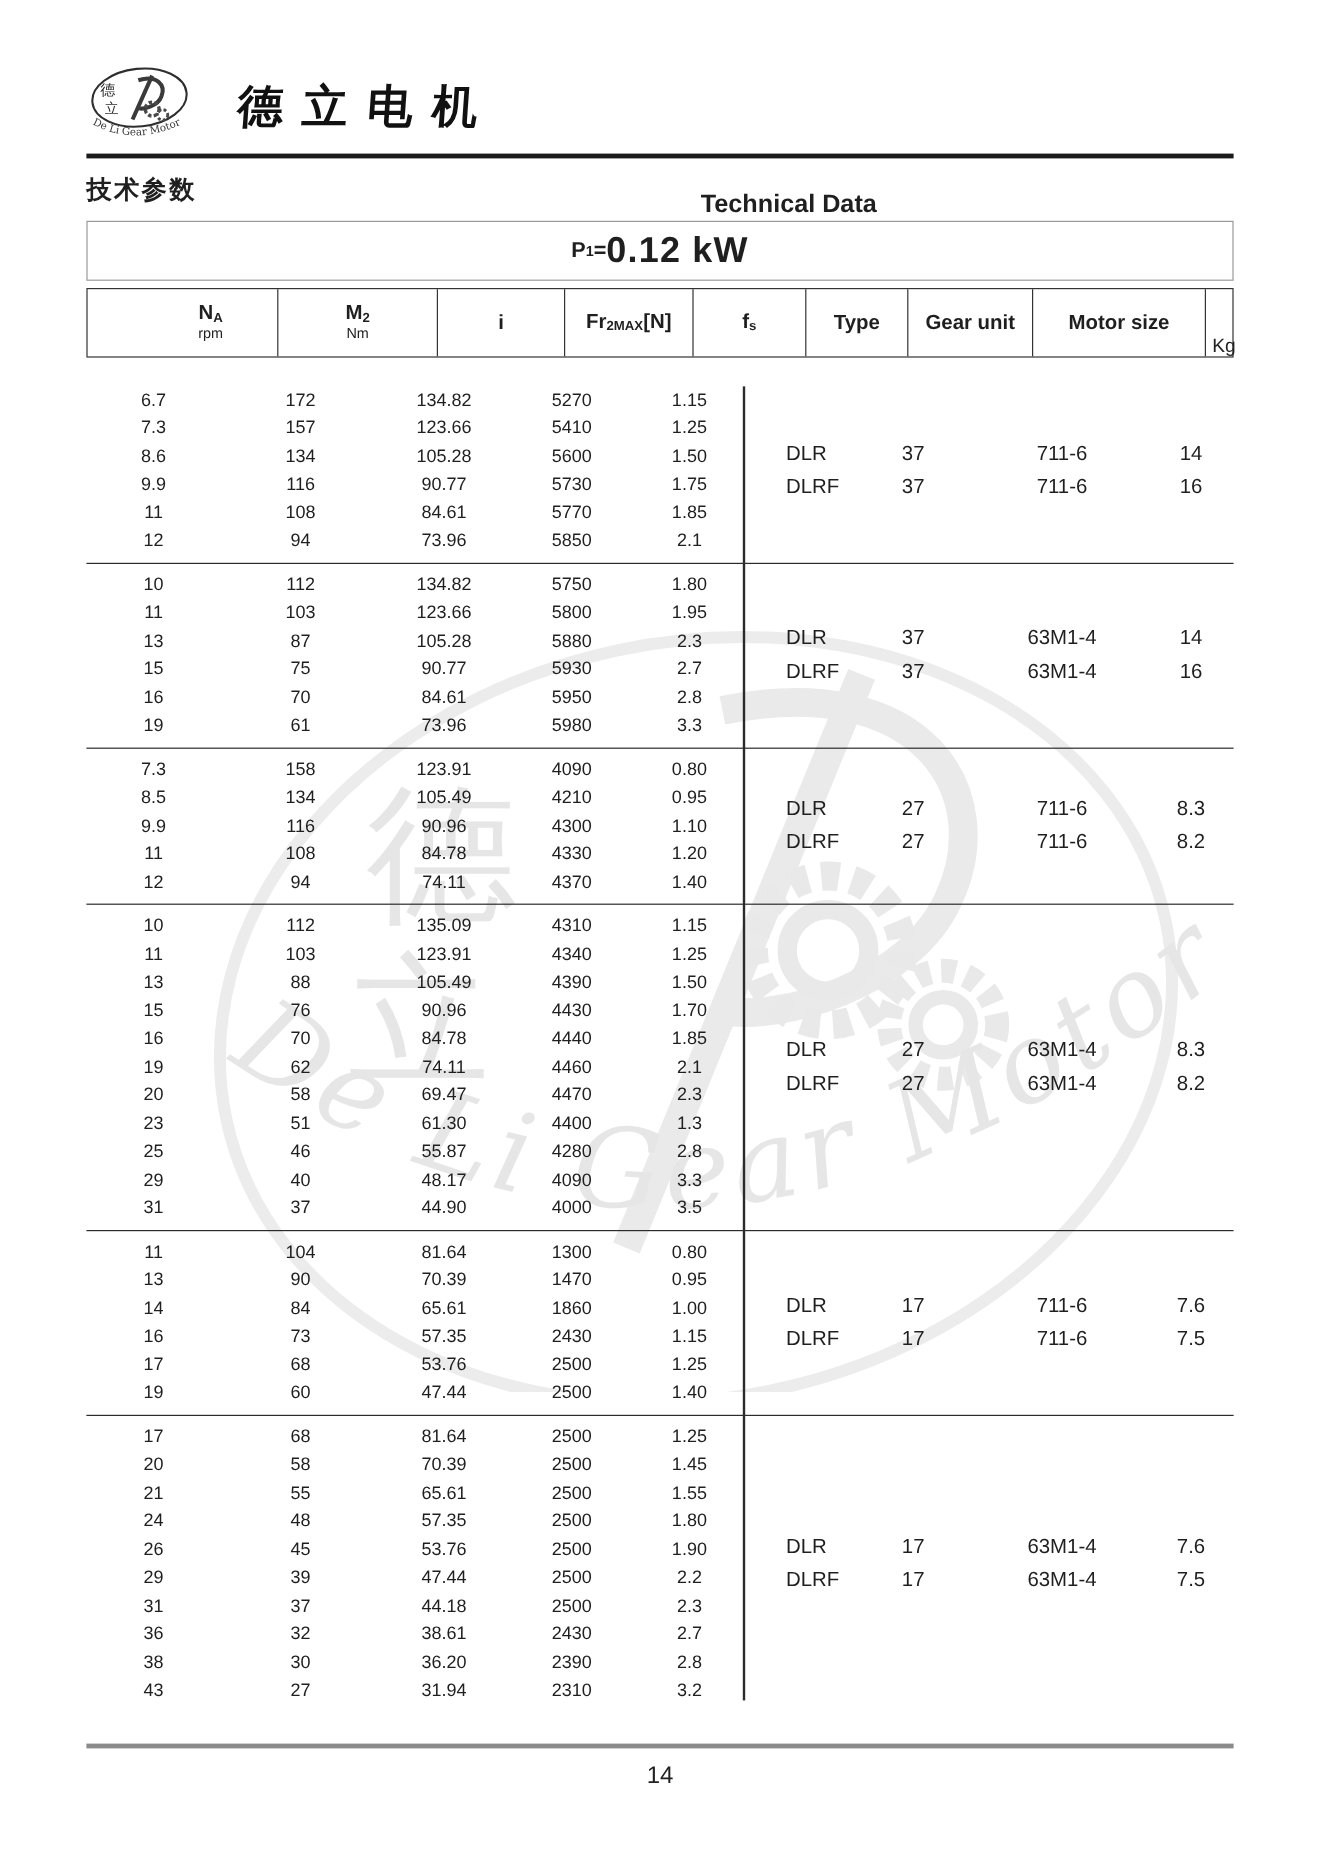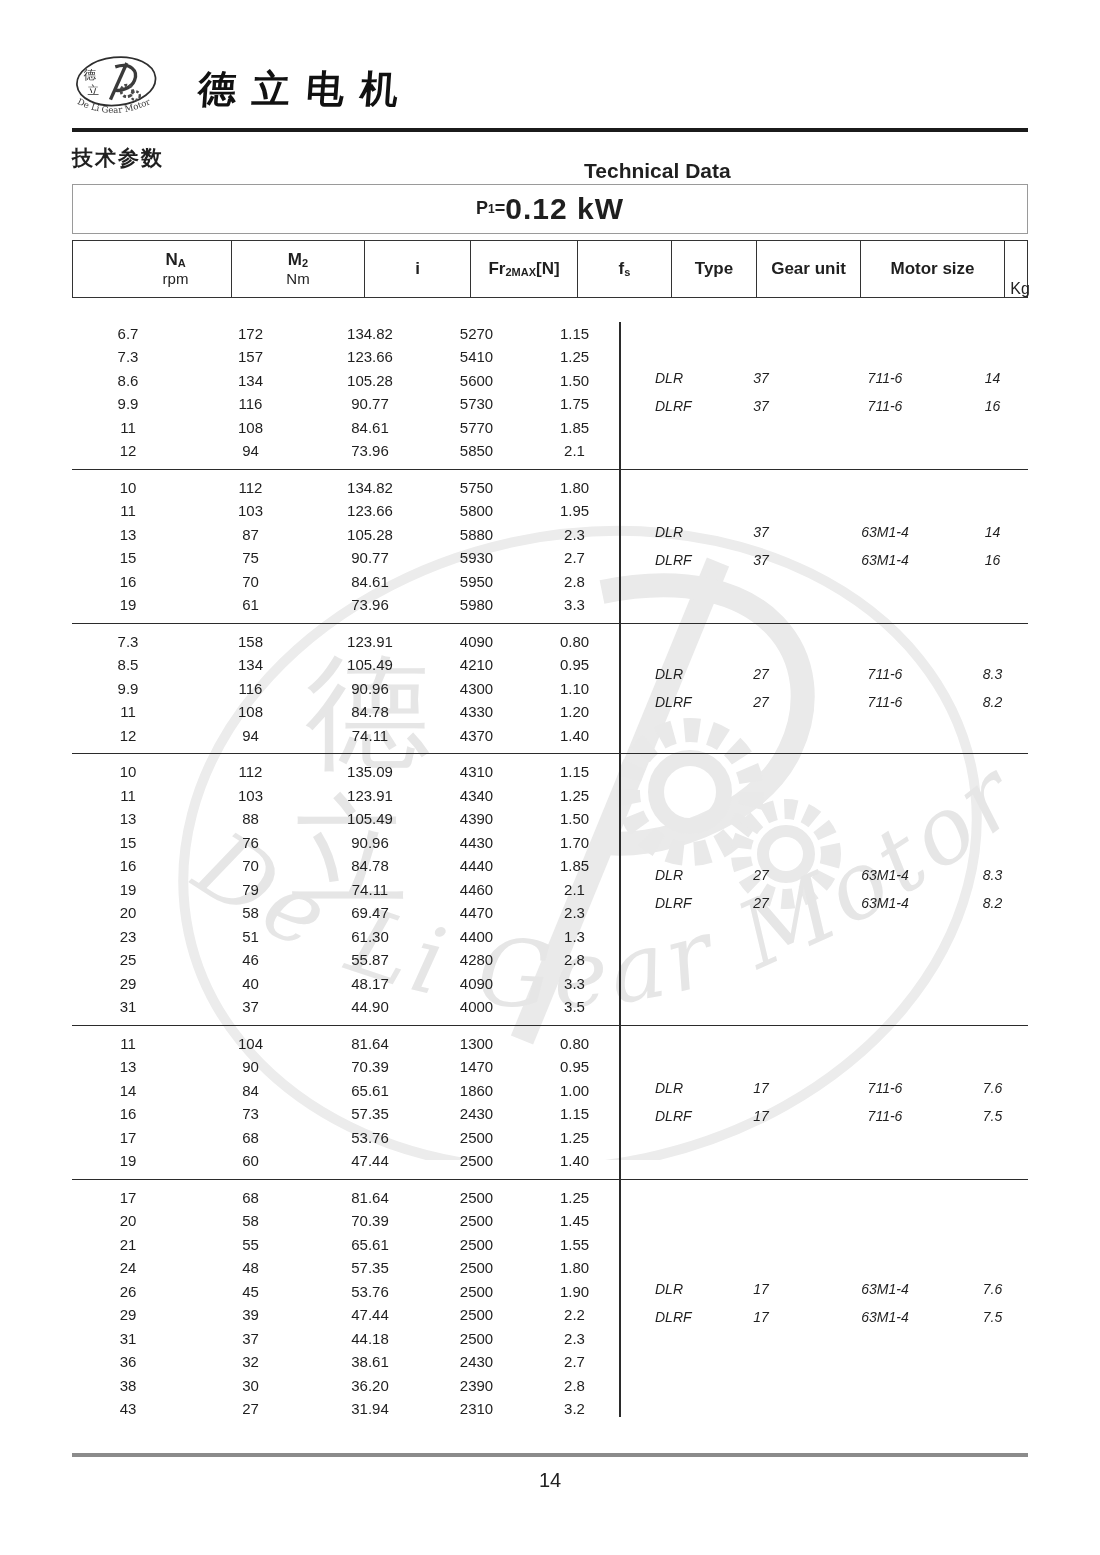--- a/index.html
+++ b/index.html
@@ -36,38 +36,38 @@
   
   .thead{margin-top:6px;height:58px;border:1.6px solid #333;display:flex;box-sizing:border-box;padding-left:47px;}
   .th{
     box-sizing:border-box;border-right:1.4px solid #333;
     display:flex;flex-direction:column;align-items:center;justify-content:center;
     line-height:1.15;
   }
   .th:last-child{border-right:none;flex:1;gap:40px;}
   .th-main{font-size:17px;font-weight:bold;}
   .th-sub{font-size:11px;font-weight:bold;vertical-align:-2px;}
-  .th-unit{font-size:15px;color:#222;margin-top:1px;}
+  .th-unit{font-size:12px;color:#222;margin-top:1px;}
   .kg-icon{width:30px;height:24px;}
   .kg-icon circle,.kg-icon rect{fill:#fff;stroke:#333;stroke-width:1.6;}
   .kg-unit{font-size:16px;}
 
   
   .tbody{margin-top:18px;position:relative;}
   .tbody::after{
     content:'';position:absolute;left:547px;top:6px;bottom:10px;width:1.5px;background:#2b2b2b;
   }
   .group{display:flex;border-bottom:1.5px solid #2b2b2b;}
   .group:last-child{border-bottom:none;}
   .g-left{width:547px;padding:6px 0;}
   .g-right{width:409px;display:flex;flex-direction:column;justify-content:center;}
   .row{display:grid;grid-template-columns:112px 133px 106px 107px 89px;height:23.5px;line-height:23.5px;}
   .row span{text-align:center;font-size:15px;}
   .vrow{display:grid;grid-template-columns:90px 104px 144px 71px;height:28px;line-height:28px;}
-  .vrow span{text-align:center;font-size:14px;font-style:italic;}
+  .vrow span{text-align:center;font-size:17px;}
   .vrow .vc-type{text-align:left;padding-left:36px;}
 
   
   .footer-rule{margin-top:26px;height:4px;background:#8b8b8b;}
   .page-num{text-align:center;font-size:20px;margin-top:12px;color:#222;}
 </style>
 </head>
 <body>
 
 <div class="page">
@@ -369,21 +369,21 @@
             </div>
             <div class="row">
               <span>16</span>
               <span>70</span>
               <span>84.78</span>
               <span>4440</span>
               <span>1.85</span>
             </div>
             <div class="row">
               <span>19</span>
-              <span>79</span>
+              <span>62</span>
               <span>74.11</span>
               <span>4460</span>
               <span>2.1</span>
             </div>
             <div class="row">
               <span>20</span>
               <span>58</span>
               <span>69.47</span>
               <span>4470</span>
               <span>2.3</span>

